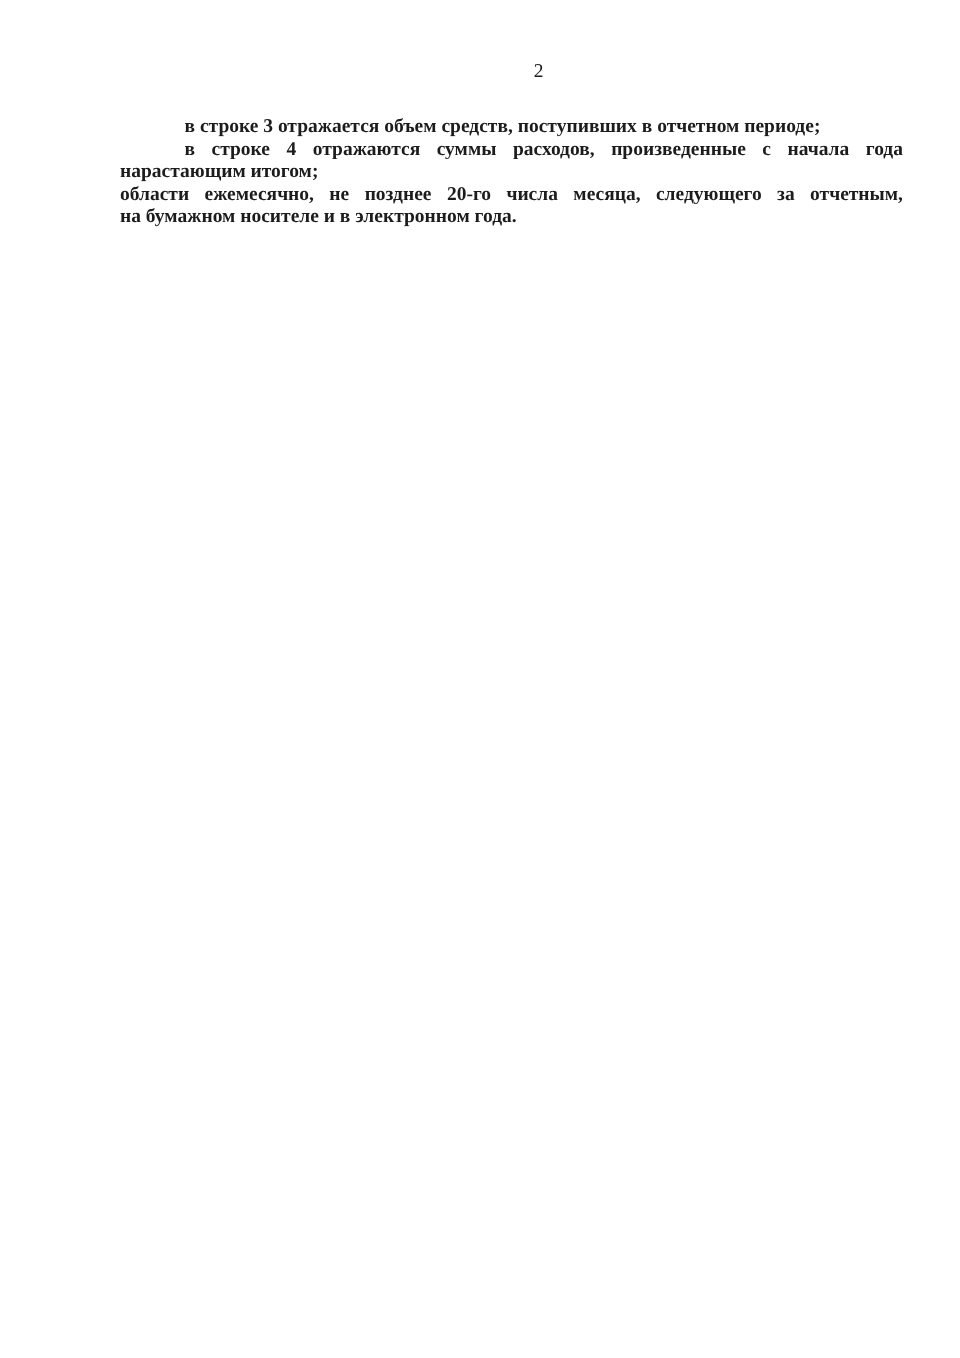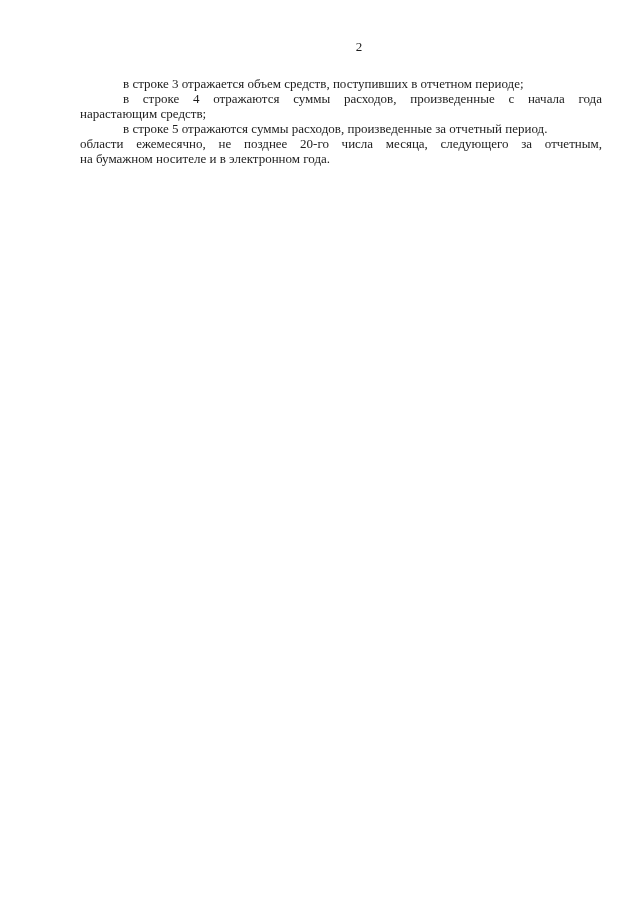--- a/index.html
+++ b/index.html
@@ -37,20 +37,21 @@
   }
   .document-body {
     position: absolute;
     top: 76px;
     left: 80px;
     width: 522px;
   }
   .paragraph {
     margin: 0;
     padding: 0;
+    font-weight: bold;
   }
   .line {
     line-height: 15px;
     height: 15px;
     overflow: hidden;
   }
   
   .line.fill {
     text-align: justify;
     text-align-last: justify;
@@ -64,23 +65,20 @@
 <body>
 
 <div class="page">
   <div class="page-number">2</div>
   <div class="document-body">
       <div class="paragraph">
         <div class="line first">в строке 3 отражается объем средств, поступивших в отчетном периоде;</div>
       </div>
       <div class="paragraph">
         <div class="line first fill">в строке 4 отражаются суммы расходов, произведенные с начала года</div>
-        <div class="line">нарастающим средств;</div>
-      </div>
-      <div class="paragraph">
-        <div class="line first">в строке 5 отражаются суммы расходов, произведенные за отчетный период.</div>
+        <div class="line">нарастающим итогом;</div>
       </div>
       <div class="paragraph">
         <div class="line fill">области ежемесячно, не позднее 20-го числа месяца, следующего за отчетным,</div>
         <div class="line">на бумажном носителе и в электронном года.</div>
       </div>
     </div>
 </div>
 
 </body></html>

